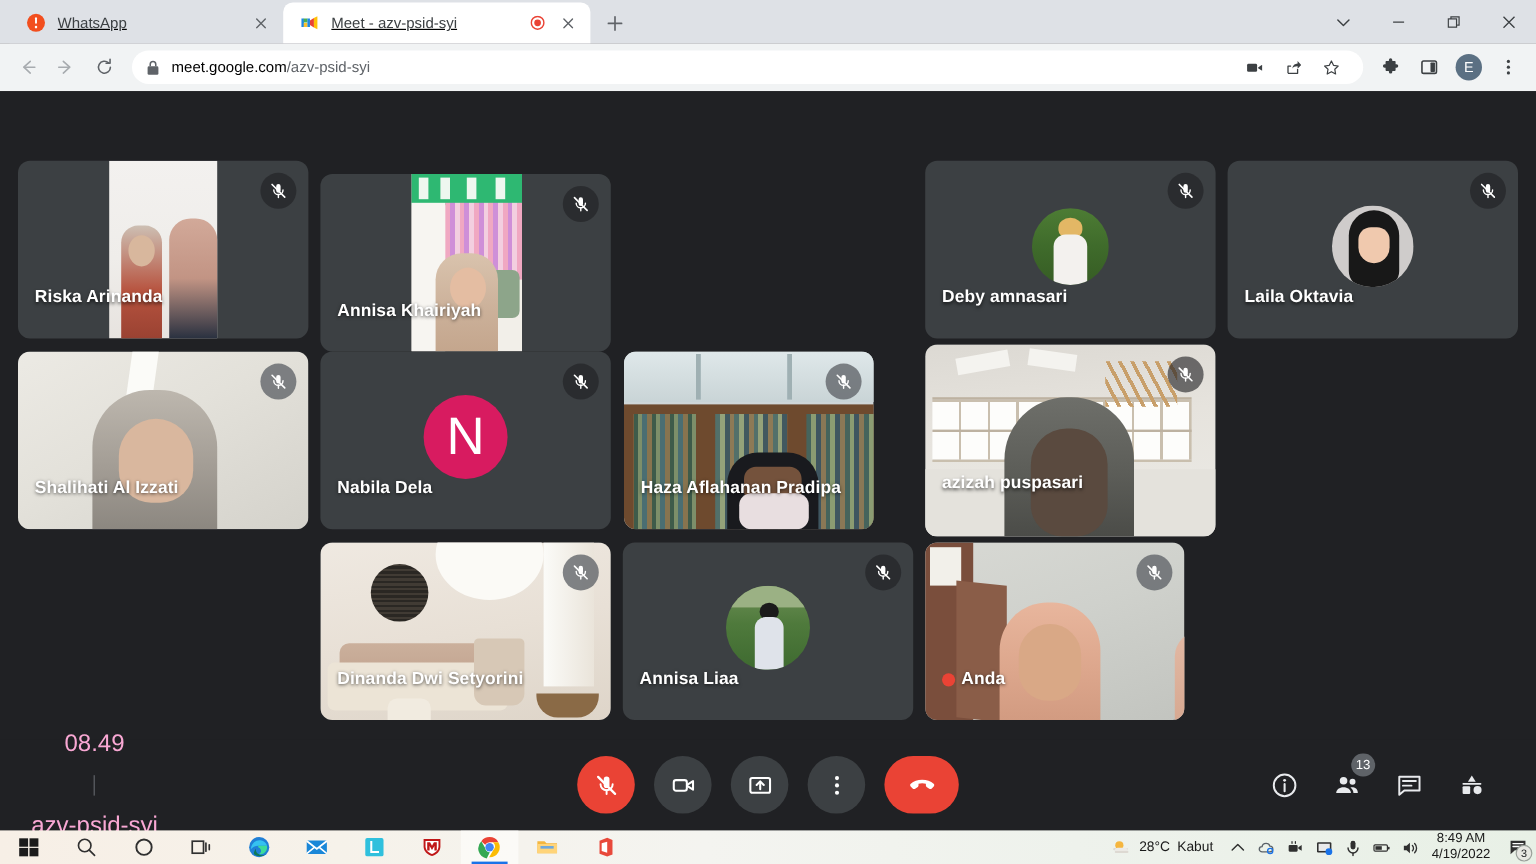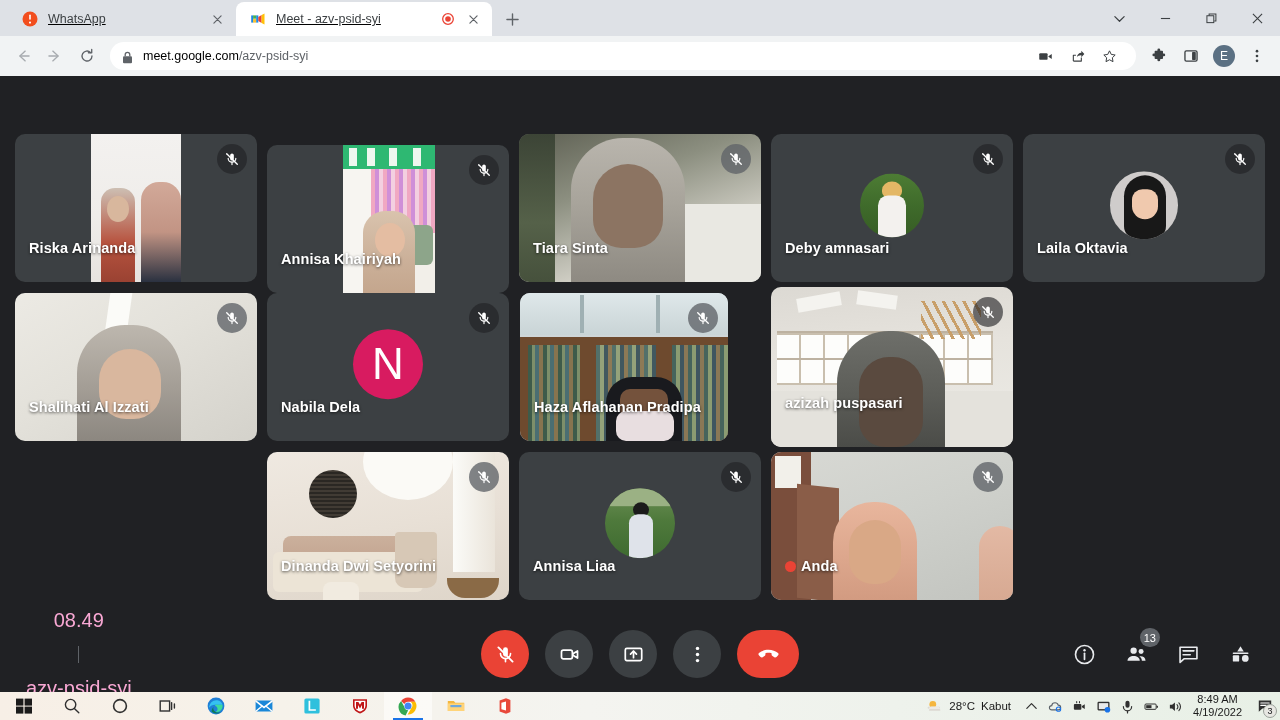--- a/index.html
+++ b/index.html
@@ -143,21 +143,21 @@
     display: flex; align-items: center; justify-content: center; color: #fff;
   }
   .cbtn svg { width: 21px; height: 21px; }
   .cbtn.danger { background: #ea4335; }
   .hangup {
     width: 62px; height: 48px; border-radius: 24px; background: #ea4335;
     display: flex; align-items: center; justify-content: center; color: #fff;
   }
   .hangup svg { width: 25px; height: 25px; }
   .mb-right {
-    position: absolute; right: 24px; display: flex; align-items: center; gap: 20px;
+    position: absolute; right: 38px; display: flex; align-items: center; gap: 20px;
   }
   .rbtn {
     width: 32px; height: 32px; display: flex; align-items: center;
     justify-content: center; color: #e8eaed; position: relative;
   }
   .rbtn svg { width: 23px; height: 23px; }
   .count-badge {
     position: absolute; top: -10px; right: -8px; min-width: 19px; height: 19px;
     border-radius: 10px; background: #5f6368; color: #fff; font-size: 11px;
     display: flex; align-items: center; justify-content: center; padding: 0 4px;
@@ -404,40 +404,20 @@
               <path d="M5.2 9.1a4.8 4.8 0 0 0 9.6 0" fill="none" stroke="#fff" stroke-width="1.5" stroke-linecap="round"></path>
               <path d="M10 13.9V17" stroke="#fff" stroke-width="1.5" stroke-linecap="round"></path>
               <path d="M3.4 3.4l13.2 13.2" stroke="#fff" stroke-width="1.7" stroke-linecap="round"></path>
             </svg>
         </div>
         <div class="tile-name">
             <span>Annisa Khairiyah</span>
           </div>
       </div>
 
-      <div class="tile" style="left:519px;top:58px;width:242px;height:148px;">
-        <div class="tile-video">
-          <div class="vid" style="inset:0;position:absolute;background:linear-gradient(160deg,#5d5f52 0%,#8c8f80 35%,#d8d6cd 75%,#e8e7e0 100%);"></div>
-          <div class="vid" style="left:0;top:0;width:36px;height:148px;background:linear-gradient(180deg,#3c4436 0%,#556149 60%,#46513c 100%);"></div>
-          <div class="vid" style="left:130px;top:70px;width:112px;height:78px;background:#e9e8e2;"></div>
-          <div class="vid" style="left:52px;top:4px;width:114px;height:144px;background:linear-gradient(180deg,#b9b5ad 0%,#a8a49b 45%,#8e8a82 100%);border-radius:52px 52px 0 0;"></div>
-          <div class="vid" style="left:74px;top:30px;width:70px;height:84px;background:#8c7462;border-radius:42px 42px 34px 34px;"></div>
-        </div>
-        <div class="mic-badge light">
-          <svg viewBox="0 0 20 20">
-              <path d="M10 3a2.3 2.3 0 0 1 2.3 2.3v4.4A2.3 2.3 0 0 1 10 12a2.3 2.3 0 0 1-2.3-2.3V5.3A2.3 2.3 0 0 1 10 3z" fill="#fff"></path>
-              <path d="M5.2 9.1a4.8 4.8 0 0 0 9.6 0" fill="none" stroke="#fff" stroke-width="1.5" stroke-linecap="round"></path>
-              <path d="M10 13.9V17" stroke="#fff" stroke-width="1.5" stroke-linecap="round"></path>
-              <path d="M3.4 3.4l13.2 13.2" stroke="#fff" stroke-width="1.7" stroke-linecap="round"></path>
-            </svg>
-        </div>
-        <div class="tile-name">
-            <span>Tiara Sinta</span>
-          </div>
-      </div>
 
       <div class="tile" style="left:771px;top:58px;width:242px;height:148px;">
         <div class="avatar-circle" style="width:64px;height:64px;">
           <div style="position:absolute;inset:0;background:linear-gradient(180deg,#4d7c34 0%,#3f6b2b 50%,#365c24 100%);"></div>
           <div style="position:absolute;left:22px;top:8px;width:20px;height:17px;background:#e3b765;border-radius:50% 50% 40% 40%;"></div>
           <div style="position:absolute;left:18px;top:22px;width:28px;height:42px;background:#f3f1ee;border-radius:10px 10px 0 0;"></div>
         </div>
         <div class="mic-badge">
           <svg viewBox="0 0 20 20">
               <path d="M10 3a2.3 2.3 0 0 1 2.3 2.3v4.4A2.3 2.3 0 0 1 10 12a2.3 2.3 0 0 1-2.3-2.3V5.3A2.3 2.3 0 0 1 10 3z" fill="#fff"></path>
@@ -599,21 +579,21 @@
               <path d="M5.2 9.1a4.8 4.8 0 0 0 9.6 0" fill="none" stroke="#fff" stroke-width="1.5" stroke-linecap="round"></path>
               <path d="M10 13.9V17" stroke="#fff" stroke-width="1.5" stroke-linecap="round"></path>
               <path d="M3.4 3.4l13.2 13.2" stroke="#fff" stroke-width="1.7" stroke-linecap="round"></path>
             </svg>
         </div>
         <div class="tile-name">
             <span>Annisa Liaa</span>
           </div>
       </div>
 
-      <div class="tile" style="left:771px;top:376px;width:242px;height:148px;">
+      <div class="tile" style="left:771px;top:376px;width:216px;height:148px;">
         <div class="tile-video">
           <div class="vid" style="inset:0;position:absolute;background:linear-gradient(160deg,#d8d9d4 0%,#cfd1cc 45%,#c2c4bf 100%);"></div>
           <div class="vid" style="left:0;top:0;width:40px;height:148px;background:#7a4e3c;"></div>
           <div class="vid" style="left:4px;top:4px;width:26px;height:32px;background:#f2f0ea;"></div>
           <div class="vid" style="left:26px;top:34px;width:42px;height:114px;background:#8a5d48;transform:skewY(6deg);"></div>
           <div class="vid" style="left:62px;top:50px;width:84px;height:98px;background:linear-gradient(180deg,#e8b69d 0%,#dda78d 55%,#d29b81 100%);border-radius:40px 40px 0 0;"></div>
           <div class="vid" style="left:78px;top:68px;width:52px;height:64px;background:#d9a886;border-radius:26px 26px 24px 24px;"></div>
           <div class="vid" style="left:208px;top:74px;width:42px;height:74px;background:linear-gradient(180deg,#e3b9a4 0%,#d7a992 100%);border-radius:22px 22px 0 0;"></div>
         </div>
         <div class="mic-badge light">

